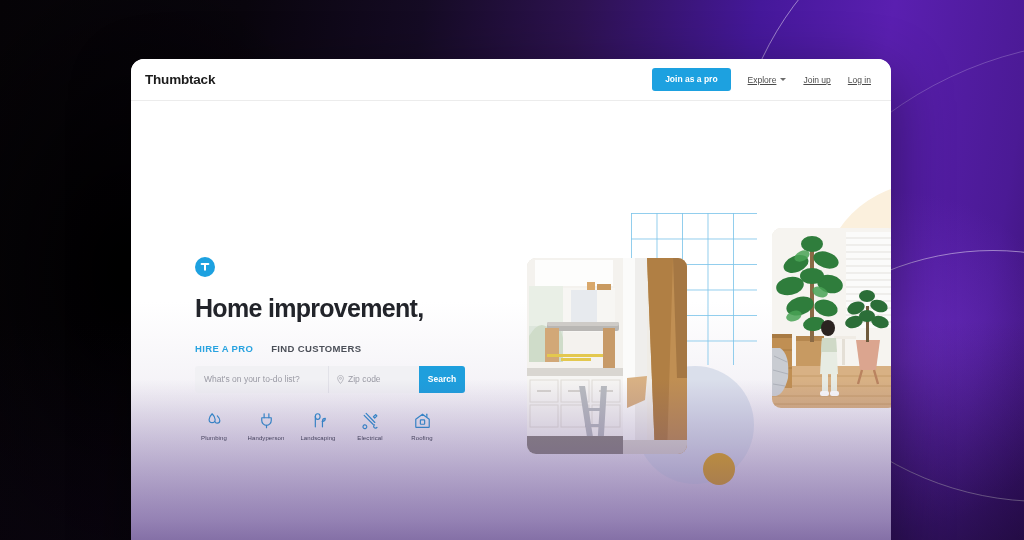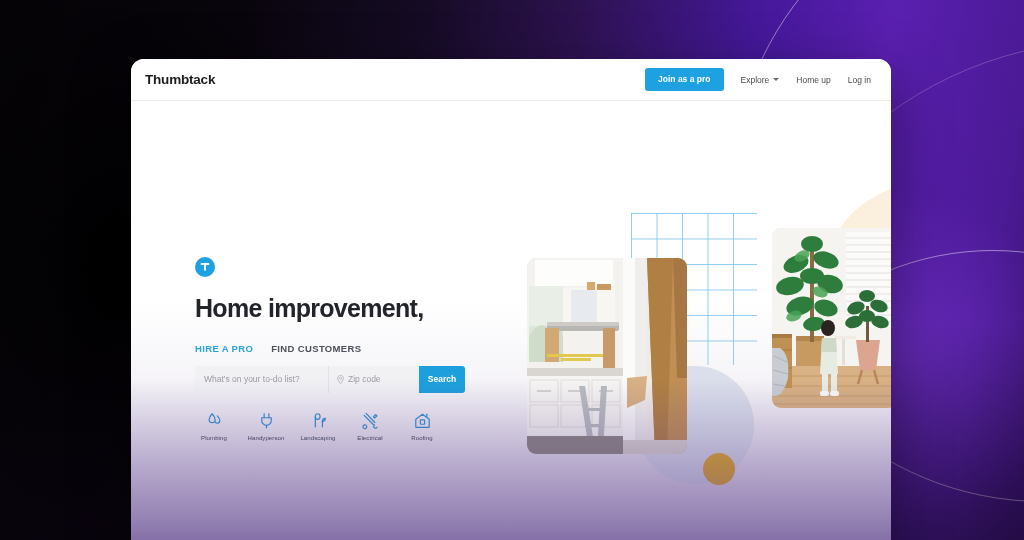--- a/index.html
+++ b/index.html
@@ -92,20 +92,21 @@
     cursor: pointer;
     line-height: 1;
     white-space: nowrap;
   }
   .nav-link {
     font-size: 8.5px;
     color: #4a4a4a;
     cursor: pointer;
     display: flex; align-items: center; gap: 4px;
     white-space: nowrap;
+    text-decoration: underline;
   }
   .caret {
     display: inline-block;
     width: 0; height: 0;
     border-left: 3px solid transparent;
     border-right: 3px solid transparent;
     border-top: 3.5px solid #6b6b6b;
   }
 
   
@@ -292,21 +293,21 @@
       <div class="brand">Thumbtack</div>
 
       <div class="nav-right">
         <button class="btn-join">Join as a pro</button>
 
         <div class="nav-link">
           <span>Explore</span>
           <span class="caret"></span>
         </div>
 
-        <div class="nav-link">Home up</div>
+        <div class="nav-link">Join up</div>
         <div class="nav-link">Log in</div>
       </div>
     </div>
 
     <div class="hero">
 
       <div class="circle-cream"></div>
       <div class="grid-deco"></div>
       <div class="circle-pale"></div>
 

